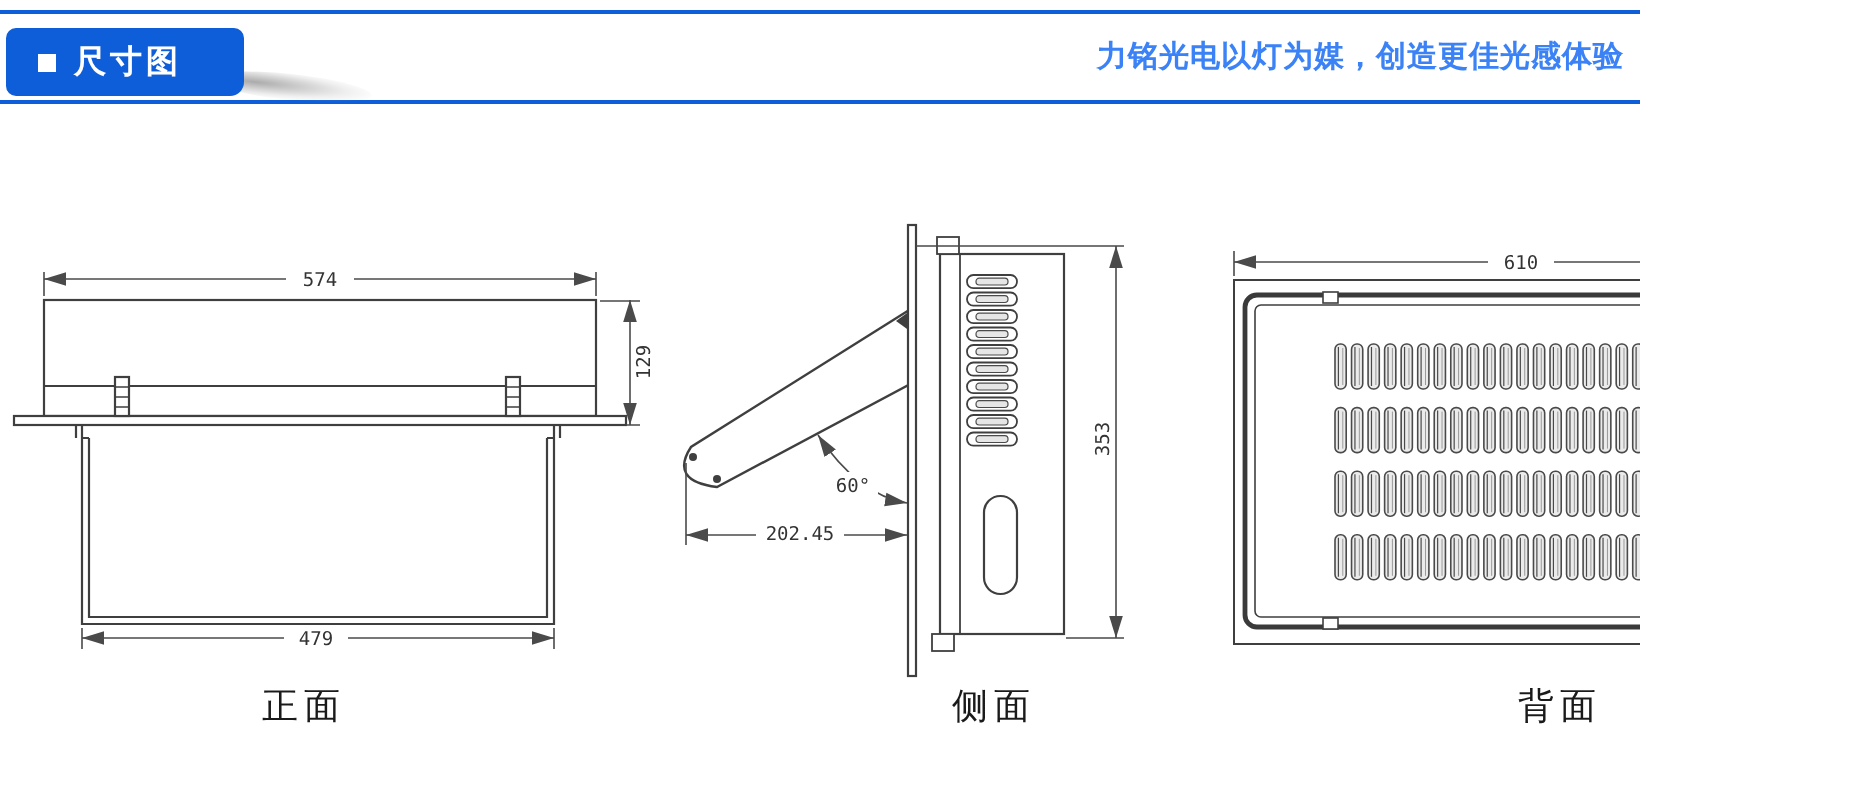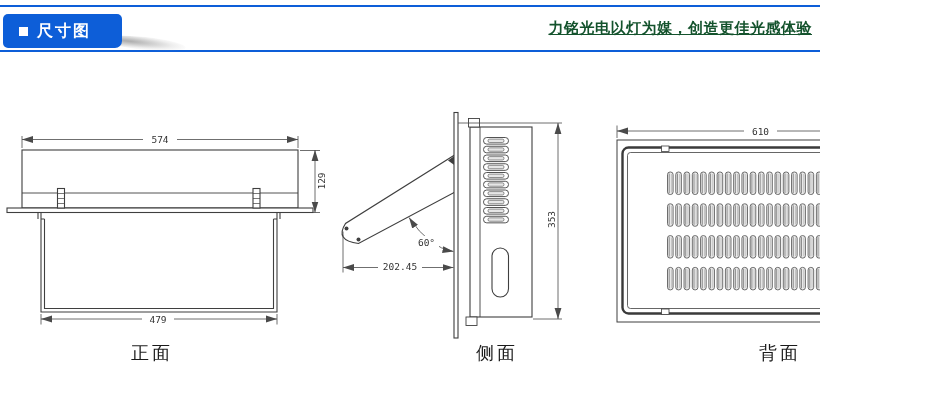--- a/index.html
+++ b/index.html
@@ -8,22 +8,22 @@
   
   .topline{position:absolute;left:0;top:5px;width:930px;height:2px;background:#0d5ed8;}
   .underline{position:absolute;left:0;top:49.5px;width:930px;height:2px;background:#0d5ed8;}
   .tab{position:absolute;left:3px;top:14px;width:119px;height:34px;background:#0d5ed8;
        border-radius:5px 5px 7px 5px;display:flex;align-items:center;z-index:3;}
   .bullet{display:inline-block;width:9px;height:9px;background:#fff;margin-left:16px;}
   .tab-label{color:#fff;font-size:16px;font-weight:bold;letter-spacing:2px;margin-left:9px;}
   .swoosh{position:absolute;left:104px;top:37px;width:82px;height:13px;z-index:2;
           background:radial-gradient(ellipse at 28% 45%,rgba(150,150,150,.8),rgba(190,190,190,.25) 55%,rgba(255,255,255,0) 75%);
           border-radius:50%;transform:rotate(6deg);}
-  .slogan{position:absolute;right:8px;top:19px;font-size:15px;font-weight:600;color:#14532d;
-          letter-spacing:.5px;text-decoration:underline;}
+  .slogan{position:absolute;right:8px;top:19px;font-size:15px;font-weight:600;color:#3b82f6;
+          letter-spacing:.5px;}
   
   svg{position:absolute;left:0;top:60px;}
   .ln{stroke:#3f3f3f;fill:none;stroke-width:1.1;}
   .dim line,.dim path{stroke:#4a4a4a;stroke-width:.8;fill:none;}
   .dim .gap{fill:#fff;stroke:none;}
   .dim text{fill:#333;font:9.5px "DejaVu Sans Mono",monospace;text-anchor:middle;stroke:none;}
   .vlabel{font:18px "Liberation Sans",sans-serif;fill:#1a1a1a;text-anchor:middle;
           letter-spacing:3px;stroke:none;}
 </style>
 </head>

